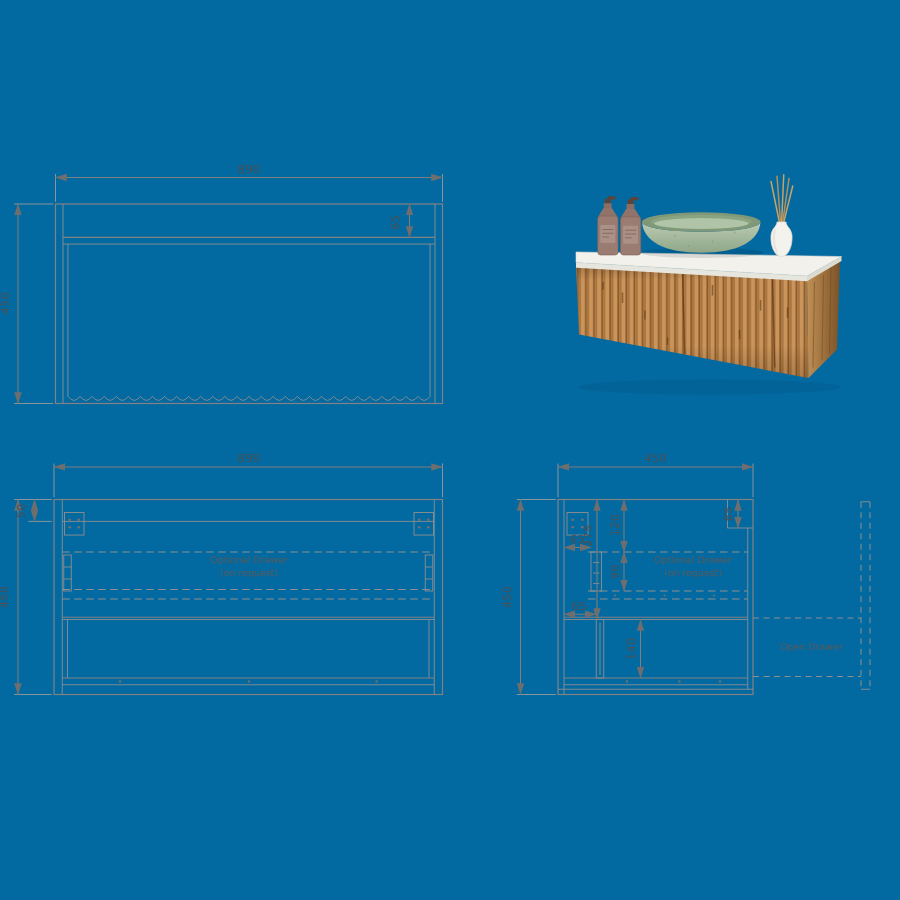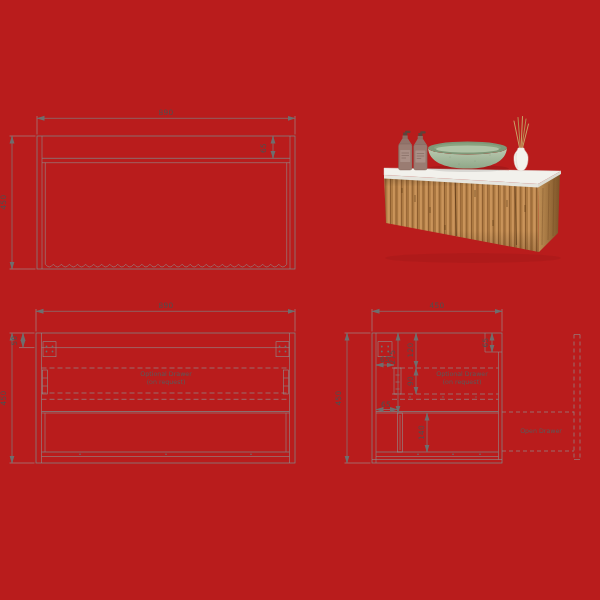--- a/index.html
+++ b/index.html
@@ -1,16 +1,16 @@
 <!DOCTYPE html>
 <html><head>
 <meta charset="utf-8">
 <style>
   html,body{margin:0;padding:0;background:#fff;}
-  .canvas{position:relative;width:600px;height:600px;background:#b91c1c;overflow:hidden;
+  .canvas{position:relative;width:600px;height:600px;background:#0369a1;overflow:hidden;
           font-family:"DejaVu Sans", sans-serif;}
   .view{position:absolute;}
   svg text{font-family:"DejaVu Sans", sans-serif;}
   .obj{stroke:#828282;stroke-width:0.8;fill:none;}
   .objthin{stroke:#8f8f8f;stroke-width:0.6;fill:none;}
   .ext{stroke:#9a9a9a;stroke-width:0.6;fill:none;}
   .dim{stroke:#7e7e7e;stroke-width:0.7;fill:none;}
   .dash{stroke:#8f8f8f;stroke-width:0.7;fill:none;stroke-dasharray:5,3;}
   .dash2{stroke:#8f8f8f;stroke-width:0.7;fill:none;stroke-dasharray:4,3;}
   .dimt{font-size:7.4px;fill:#4f4f4f;letter-spacing:0.3px;}

